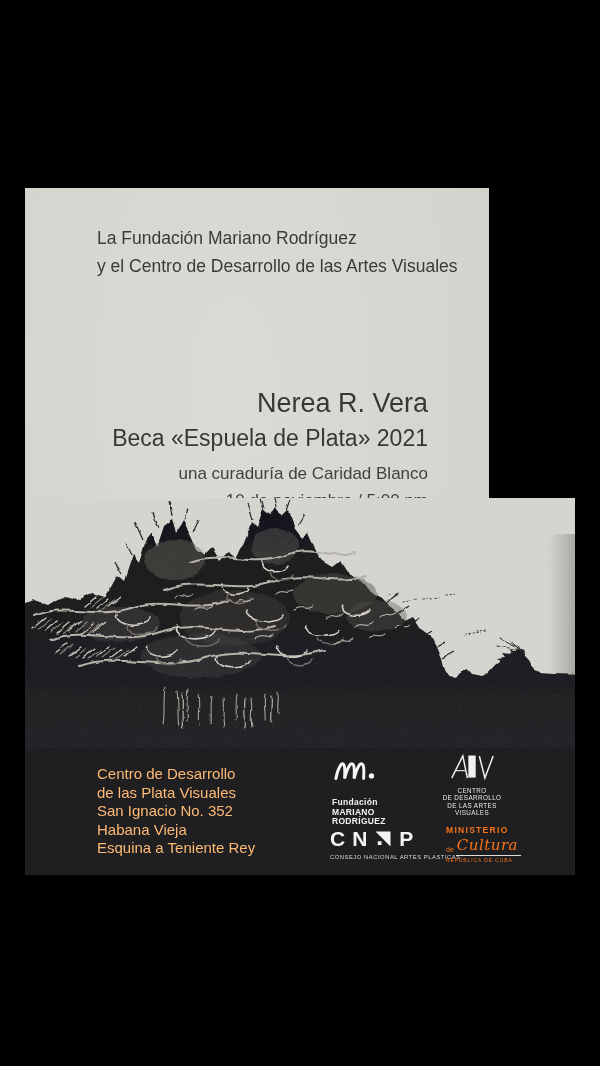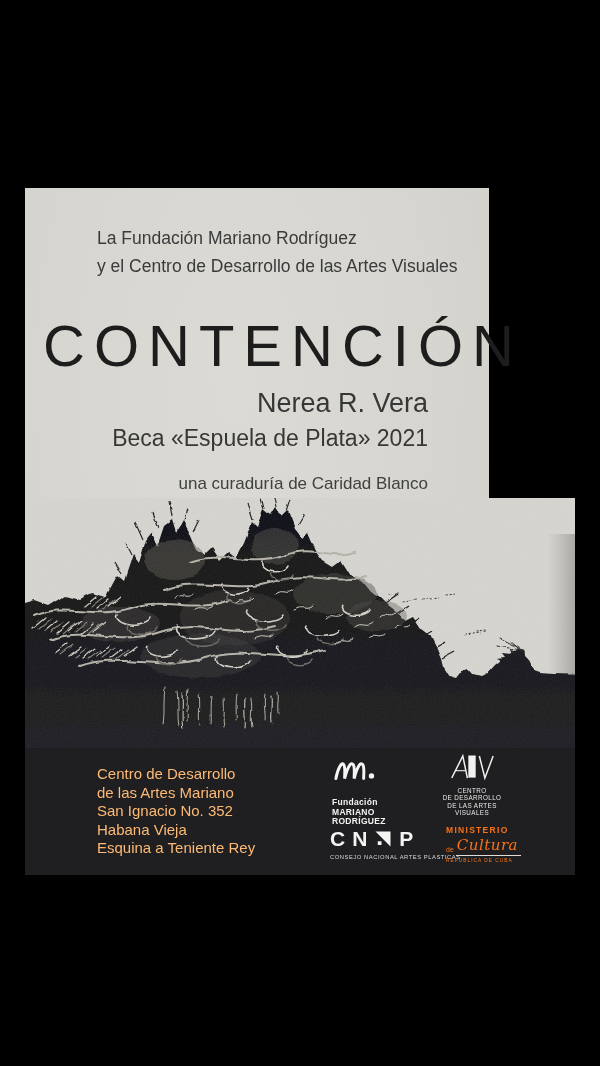--- a/index.html
+++ b/index.html
@@ -6,21 +6,21 @@
   .stage{position:relative;width:600px;height:1066px;background:#000;overflow:hidden;
          font-family:"Liberation Sans",sans-serif;}
   .paper{position:absolute;left:25px;top:188px;width:464px;height:687px;
          background:radial-gradient(ellipse at 45% 28%, #dbdad5 0%, #d6d5d0 55%, #cfcec9 100%);}
   .intro{position:absolute;left:72px;top:36px;font-size:17.5px;line-height:28px;color:#3a3a3a;}
   .title{position:absolute;left:18px;top:124px;font-size:58px;font-weight:300;
          letter-spacing:9px;color:#1d1d1d;white-space:nowrap;}
   .details{position:absolute;right:61px;top:199px;text-align:right;}
   .artist{font-size:27px;line-height:33px;color:#373737;}
   .award{font-size:23px;line-height:31px;margin-top:3px;color:#373737;}
-  .curator{font-size:17px;line-height:24px;margin-top:18px;color:#41413e;}
+  .curator{font-size:17px;line-height:24px;margin-top:8px;color:#41413e;}
   .datetime{font-size:17px;line-height:24px;margin-top:3px;color:#41413e;}
   .art{position:absolute;left:0;top:310px;width:550px;height:250px;display:block;}
   .footer{position:absolute;left:0;top:560px;width:550px;height:127px;background:#1f1f22;}
   .address{position:absolute;left:72px;top:17px;font-size:15px;line-height:18.5px;color:#fdba74;}
   .logo{position:absolute;color:#f2f2f0;}
   .fmr{left:307px;top:8px;width:70px;}
   .fmr-line{font-size:8.5px;font-weight:bold;line-height:9.5px;letter-spacing:.3px;}
   .fmr-first{margin-top:12px;}
   .cdav{left:412px;top:5px;width:70px;text-align:center;}
   .cdav-line{font-size:6.3px;line-height:7.4px;letter-spacing:.4px;color:#e8e8e6;}
@@ -41,21 +41,20 @@
 <body>
 
 <div class="stage">
   <div class="paper">
 
     <div class="intro">
       <div>La Fundación Mariano Rodríguez</div>
       <div>y el Centro de Desarrollo de las Artes Visuales</div>
     </div>
 
-    <div class="title">CONTENCIÓN</div>
 
     <div class="details">
       <div class="artist">Nerea R. Vera</div>
       <div class="award">Beca «Espuela de Plata» 2021</div>
       <div class="curator">una curaduría de Caridad Blanco</div>
       <div class="datetime">10 de noviembre / 5:00 pm</div>
     </div>
 
     <svg class="art" viewBox="0 0 550 250" preserveAspectRatio="none">
       <defs>
@@ -145,21 +144,21 @@
           M420,98l10,-1M440,136l16,-2M452,133l10,-1M364,96l10,-1"></path>
         <path stroke="#2a2a2e" stroke-width="1" d="M497,152l-26,-4M495,150l-20,-10M499,154l-14,-12"></path>
       </g>
 
       <rect x="0" y="0" width="550" height="250" fill="#888" filter="url(#grain)"></rect>
     </svg>
 
     <div class="footer">
       <div class="address">
         <div>Centro de Desarrollo</div>
-        <div>de las Artes Mariano</div>
+        <div>de las Plata Visuales</div>
         <div>San Ignacio No. 352</div>
         <div>Habana Vieja</div>
         <div>Esquina a Teniente Rey</div>
       </div>
 
       <div class="logo fmr">
         <svg width="46" height="26" viewBox="0 0 52 30">
           <path d="M4,26 C6,14 11,6 13,10 C15,13 14,20 14,26 C17,14 21,6 24,10 C26,13 25,20 25,26
                    C28,14 32,6 35,10 C37,13 36,20 36,26" fill="none" stroke="#f5f5f3" stroke-width="3.4" stroke-linecap="round"></path>
           <circle cx="45" cy="23" r="3.1" fill="#f5f5f3"></circle>

